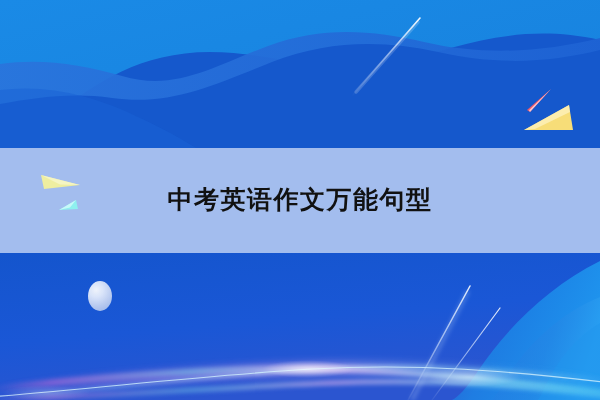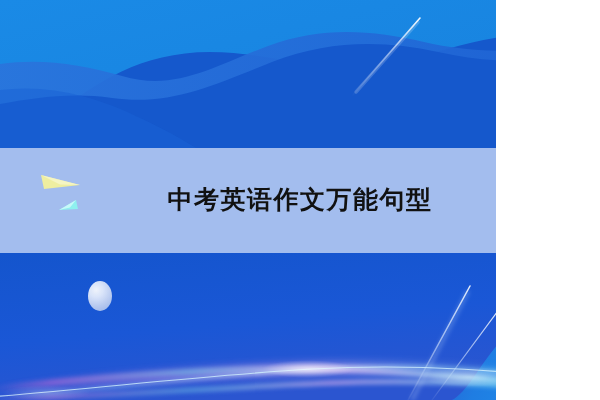--- a/index.html
+++ b/index.html
@@ -6,21 +6,21 @@
     margin: 0;
     padding: 0;
     background: #ffffff;
   }
   body {
     font-family: "Liberation Sans", "DejaVu Sans", sans-serif;
   }
 
   #banner {
     position: relative;
-    width: 496px;
+    width: 600px;
     height: 400px;
     overflow: hidden;
     background: #c2410c;
     text-decoration: underline;
   }
 
   .layer {
     position: absolute;
     inset: 0;
     width: 100%;

